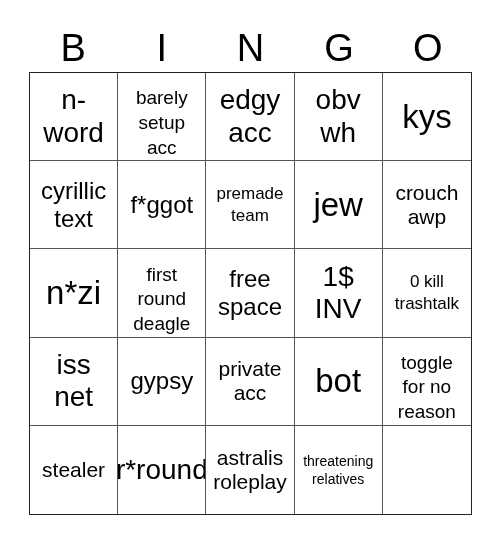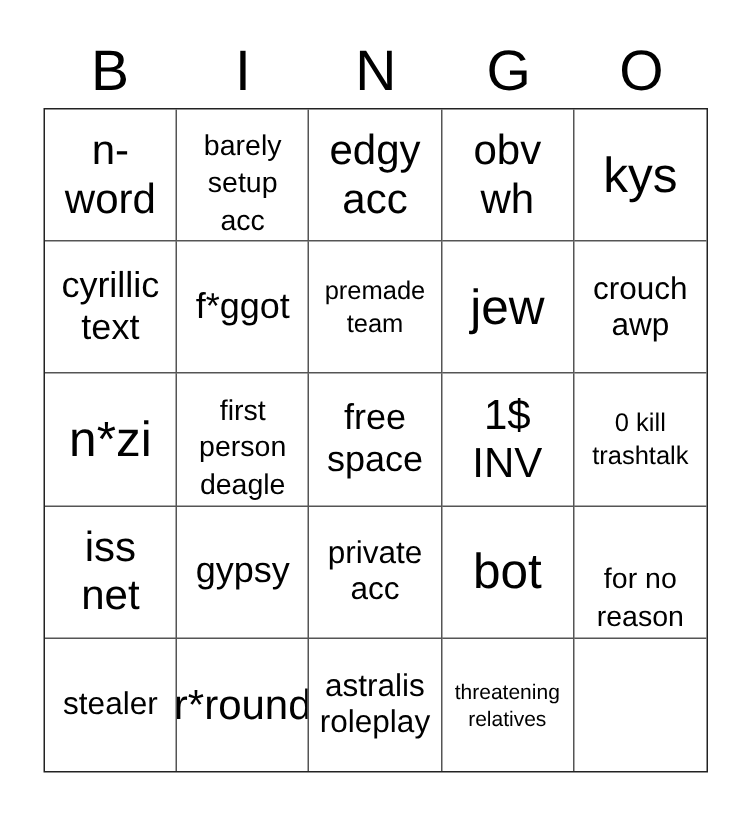--- a/index.html
+++ b/index.html
@@ -138,21 +138,21 @@
     </div>
 
   <div class="cell s-xl">
       <div>
         <span>n*zi</span>
       </div>
     </div>
   <div class="cell s-s">
       <div>
         <span>first</span>
-        <span>person</span>
+        <span>round</span>
         <span>deagle</span>
       </div>
     </div>
   <div class="cell s-m">
       <div>
         <span>free</span>
         <span>space</span>
       </div>
     </div>
   <div class="cell s-l">
@@ -185,20 +185,21 @@
         <span>acc</span>
       </div>
     </div>
   <div class="cell s-xl">
       <div>
         <span>bot</span>
       </div>
     </div>
   <div class="cell s-s">
       <div>
+        <span>toggle</span>
         <span>for no</span>
         <span>reason</span>
       </div>
     </div>
 
   <div class="cell s-sm">
       <div>
         <span>stealer</span>
       </div>
     </div>

